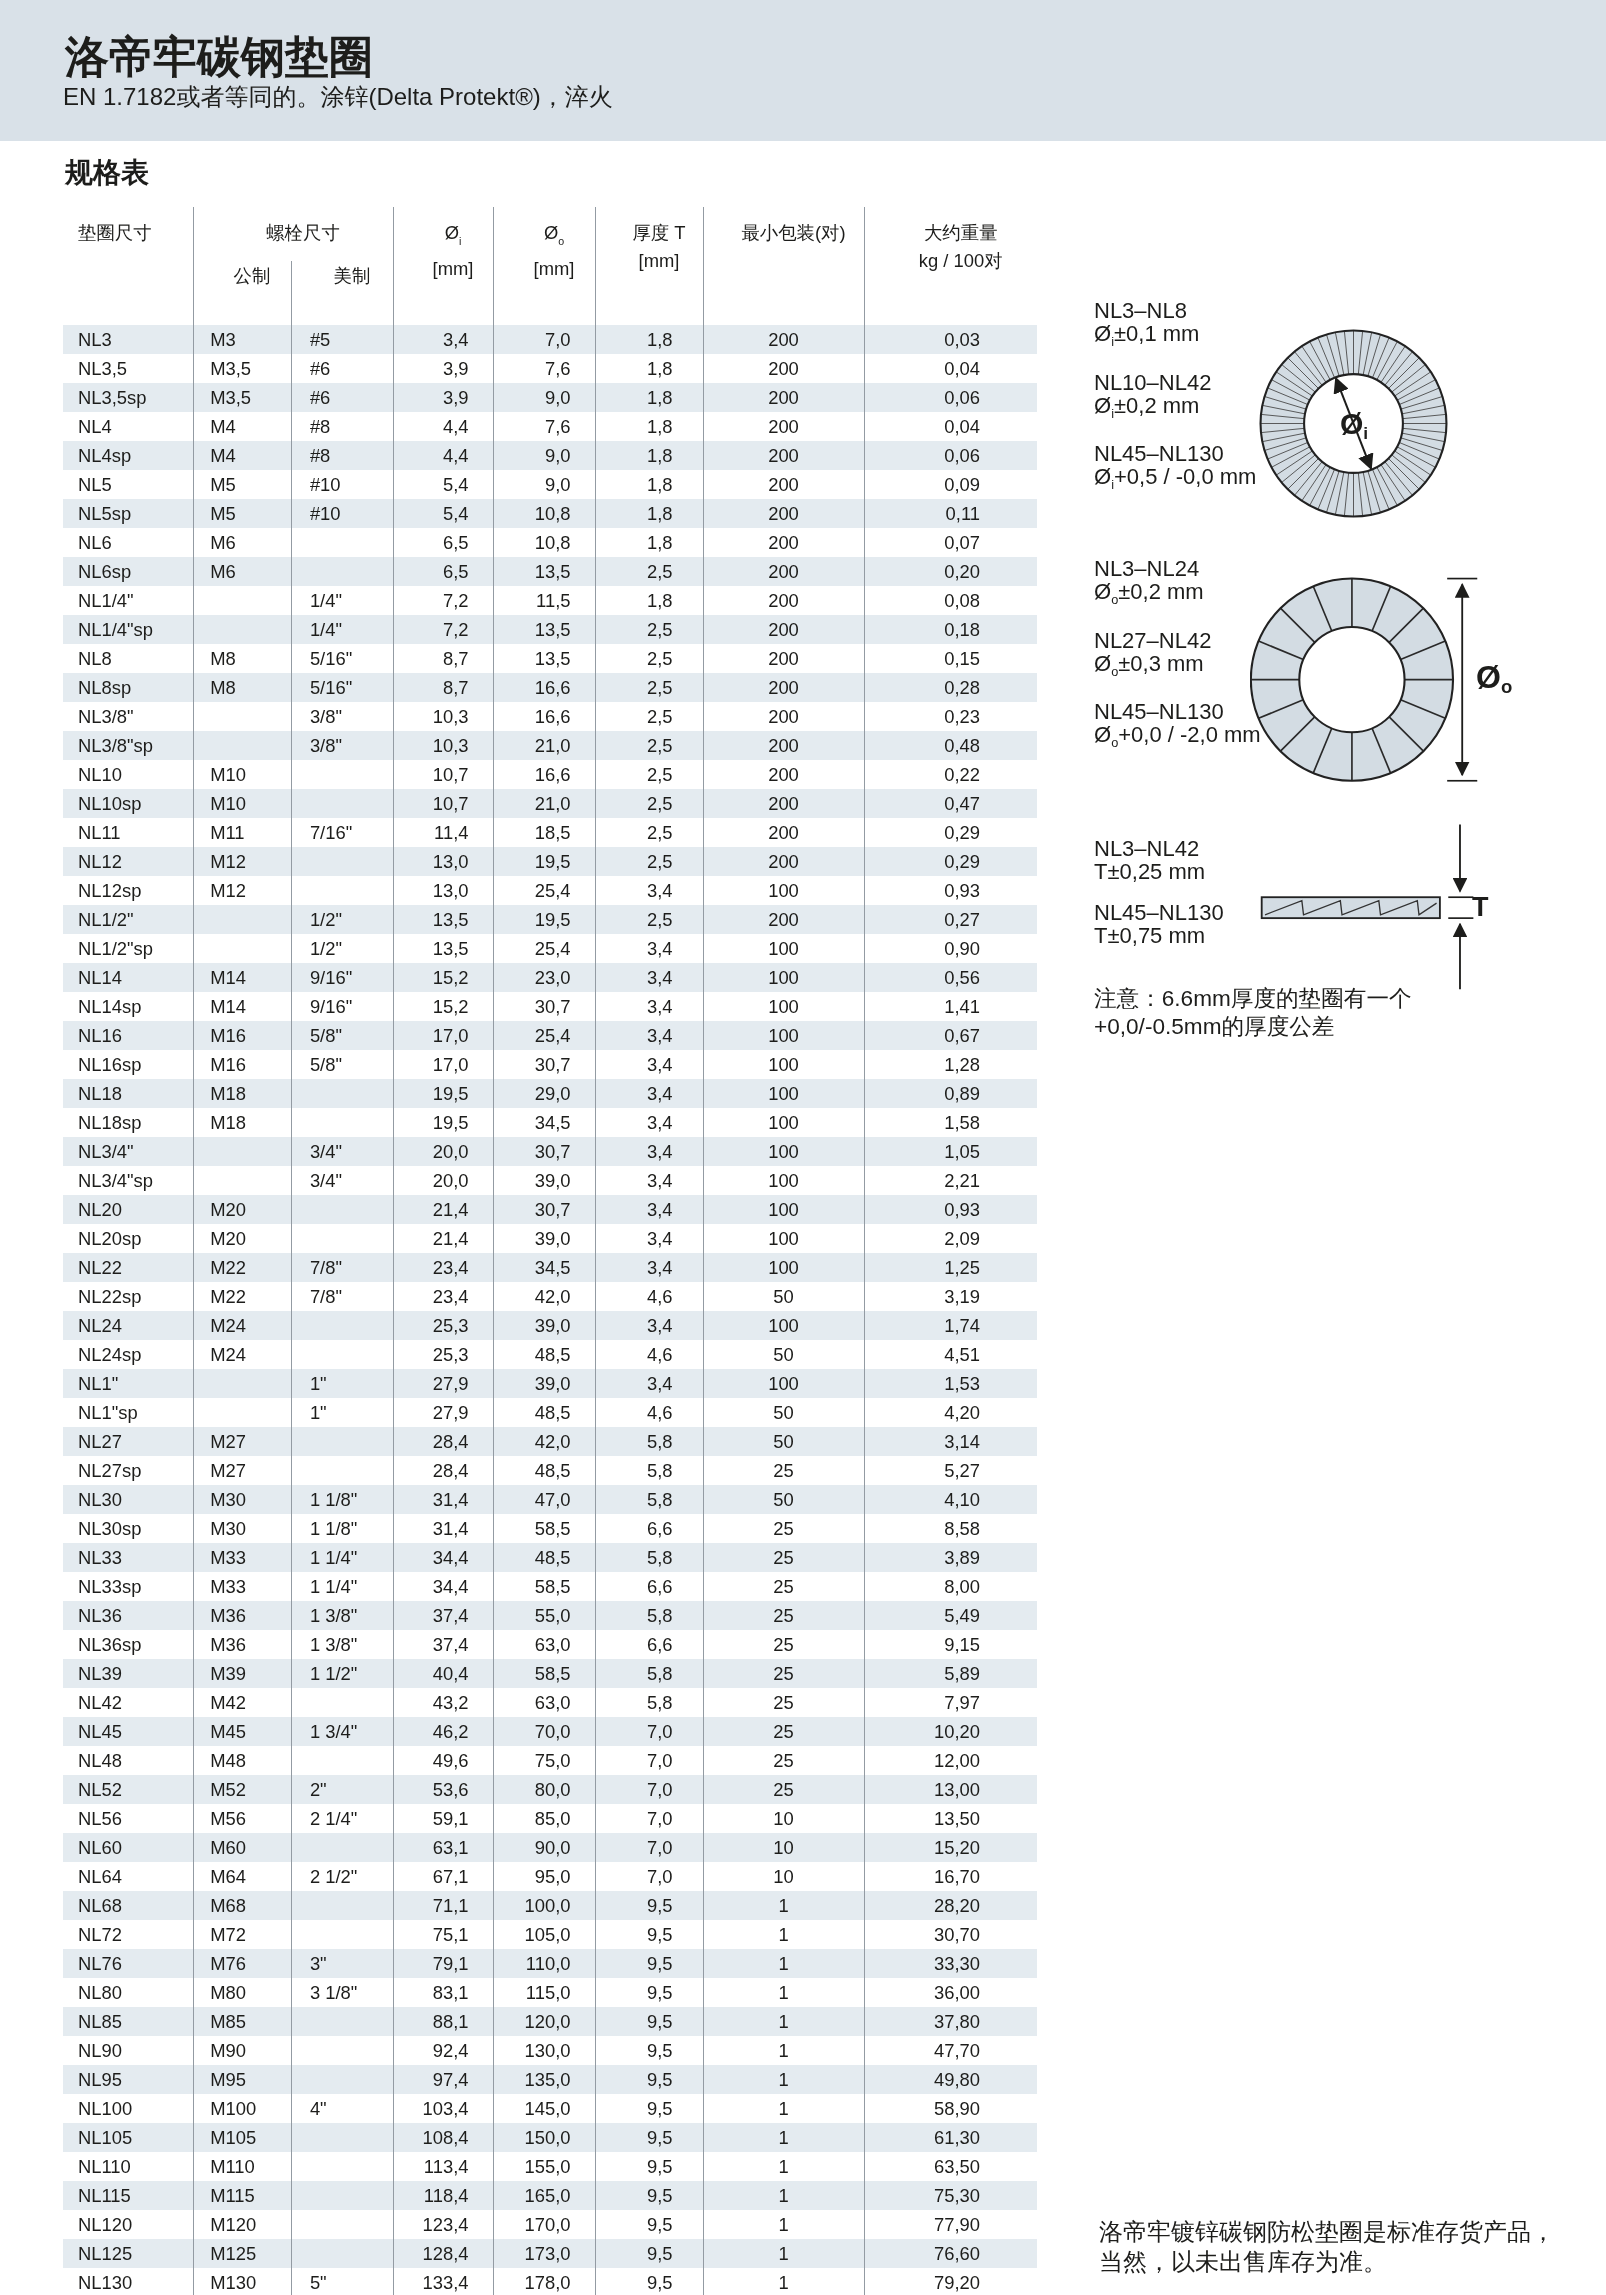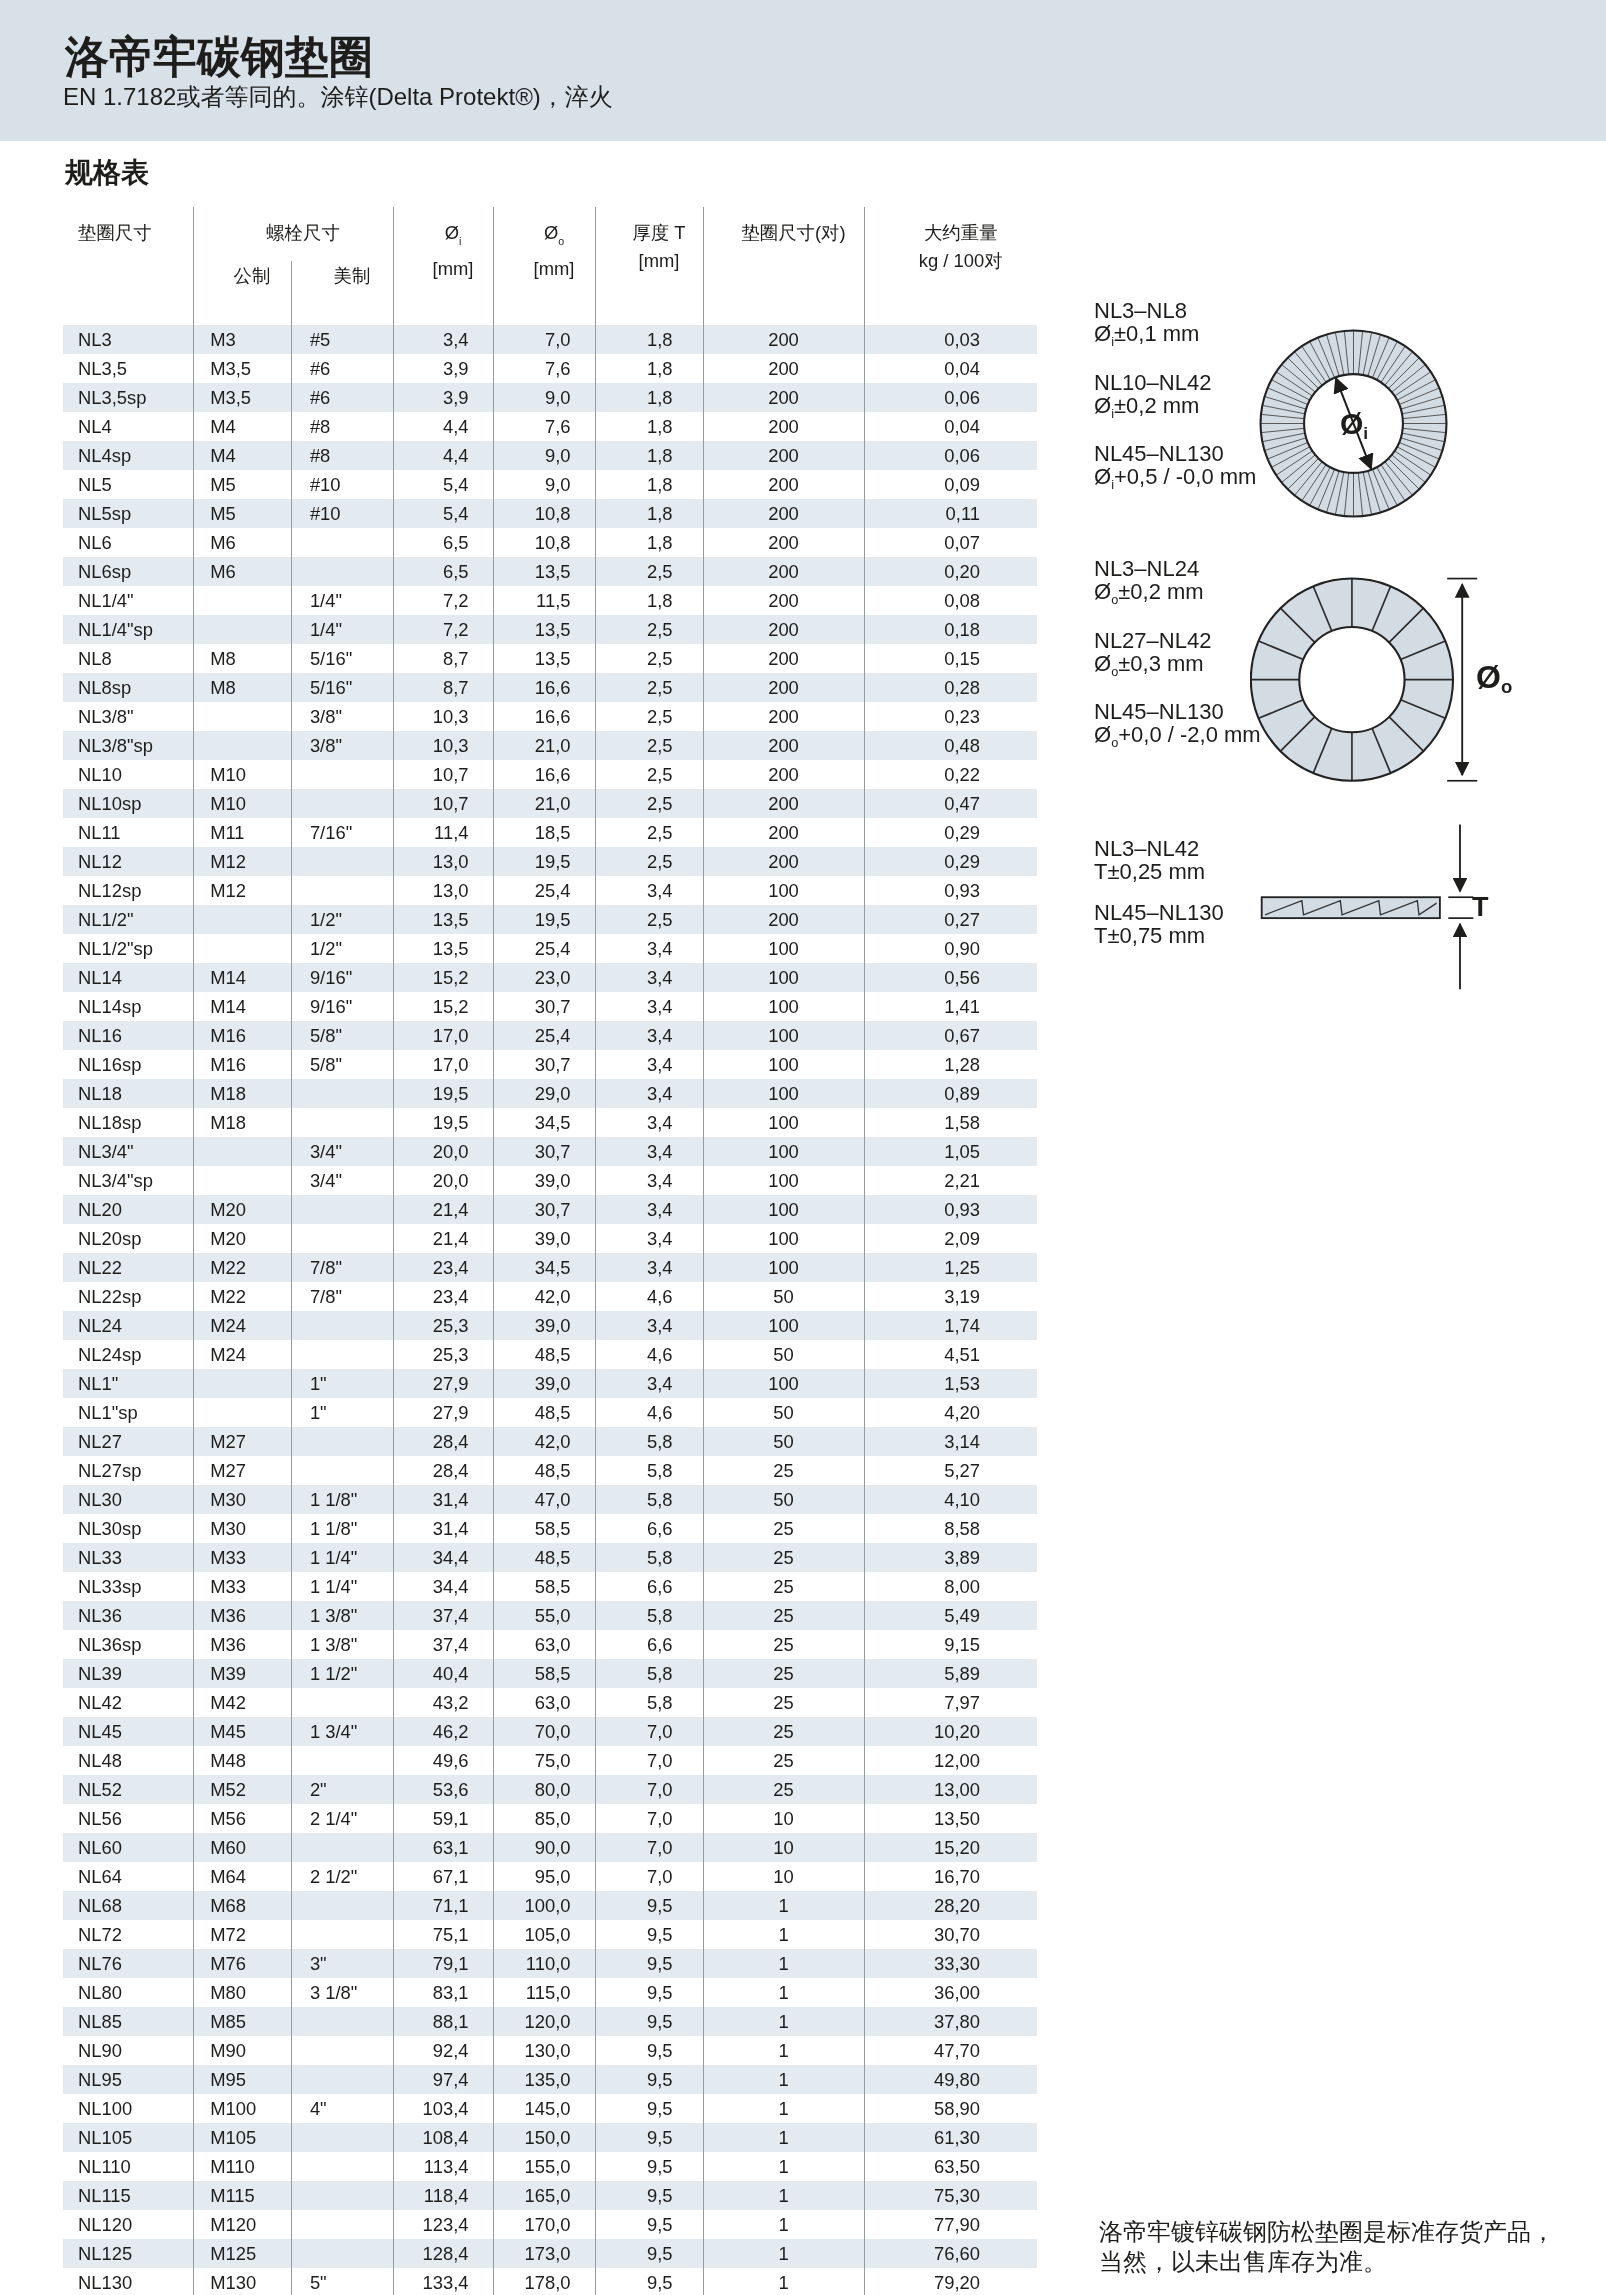--- a/index.html
+++ b/index.html
@@ -73,21 +73,21 @@
           <div>[mm]</div>
         </th>
         <th class="hc vr" rowspan="2">
           <div><span>Ø</span><sub>o</sub></div>
           <div>[mm]</div>
         </th>
         <th class="hc vr" rowspan="2">
           <div>厚度 T</div>
           <div>[mm]</div>
         </th>
-        <th class="hc vr" rowspan="2">垫圈尺寸(对)</th>
+        <th class="hc vr" rowspan="2">最小包装(对)</th>
         <th class="hc" rowspan="2">
           <div>大约重量</div>
           <div>kg / 100对</div>
         </th>
       </tr>
       <tr class="hr2">
         <th class="hc vr">公制</th>
         <th class="hc vr">美制</th>
       </tr>
     </thead>
@@ -927,20 +927,24 @@
     <path d="M12 118 L56 101 L58 118 L102 101 L104 118 L148 101 L150 118 L194 101 L196 118 L217 104" fill="none" stroke="#333" stroke-width="1.6"></path>
     <g stroke="#1d1d1b">
       <line x1="245" y1="10" x2="245" y2="90" stroke-width="2.2" marker-end="url(#arr)"></line>
       <line x1="231" y1="97" x2="261" y2="97" stroke-width="2"></line>
       <line x1="231" y1="122" x2="261" y2="122" stroke-width="2"></line>
       <line x1="245" y1="129" x2="245" y2="207" stroke-width="2.2" marker-start="url(#arr)"></line>
     </g>
   </svg>
   <div class="dlabel" style="left:1472px;top:892px;font-size:27px"><span>T</span></div>
 
+  <div class="note" style="top:985px">
+    <div>注意：6.6mm厚度的垫圈有一个</div>
+    <div>+0,0/-0.5mm的厚度公差</div>
+  </div>
 
   <div class="footer-note" style="top:2217px">
     <div>洛帝牢镀锌碳钢防松垫圈是标准存货产品，</div>
     <div>当然，以未出售库存为准。</div>
   </div>
 
 </div>
 
 
 </body></html>

